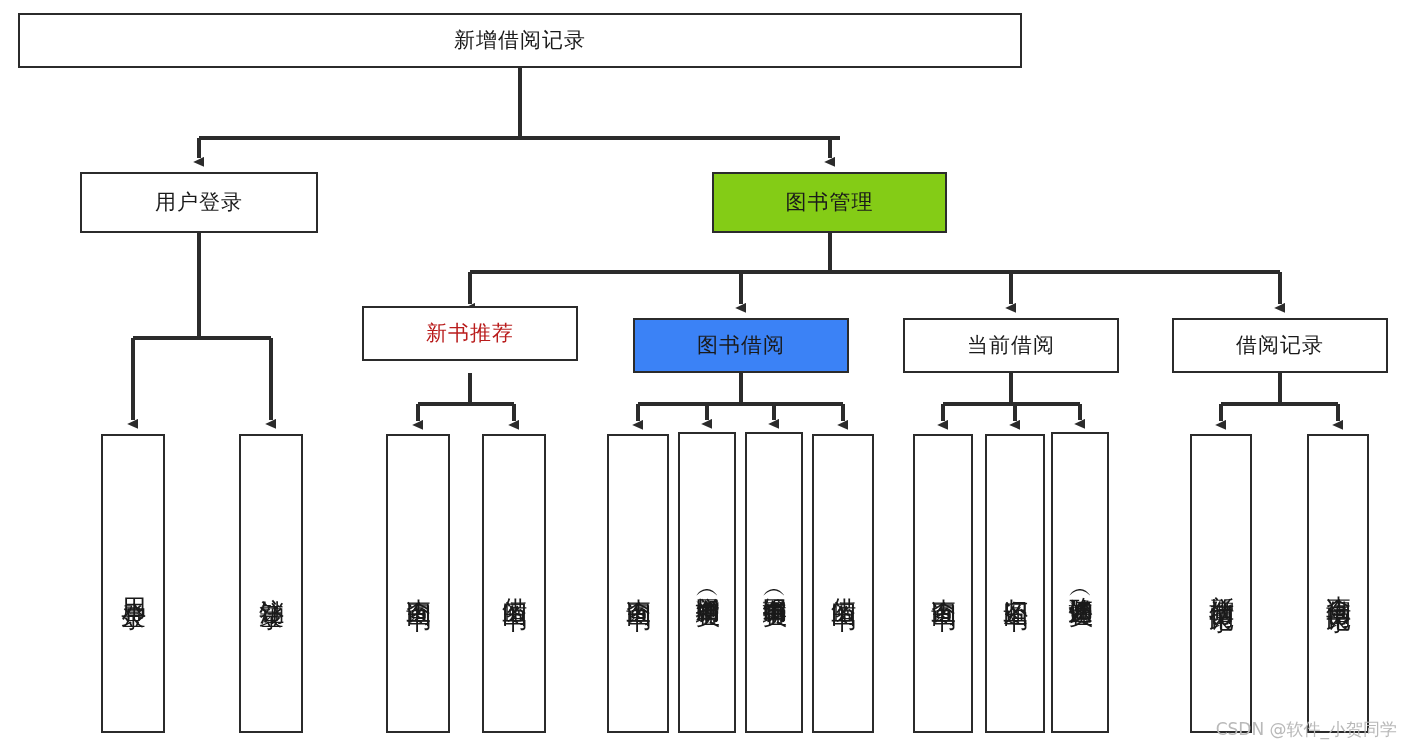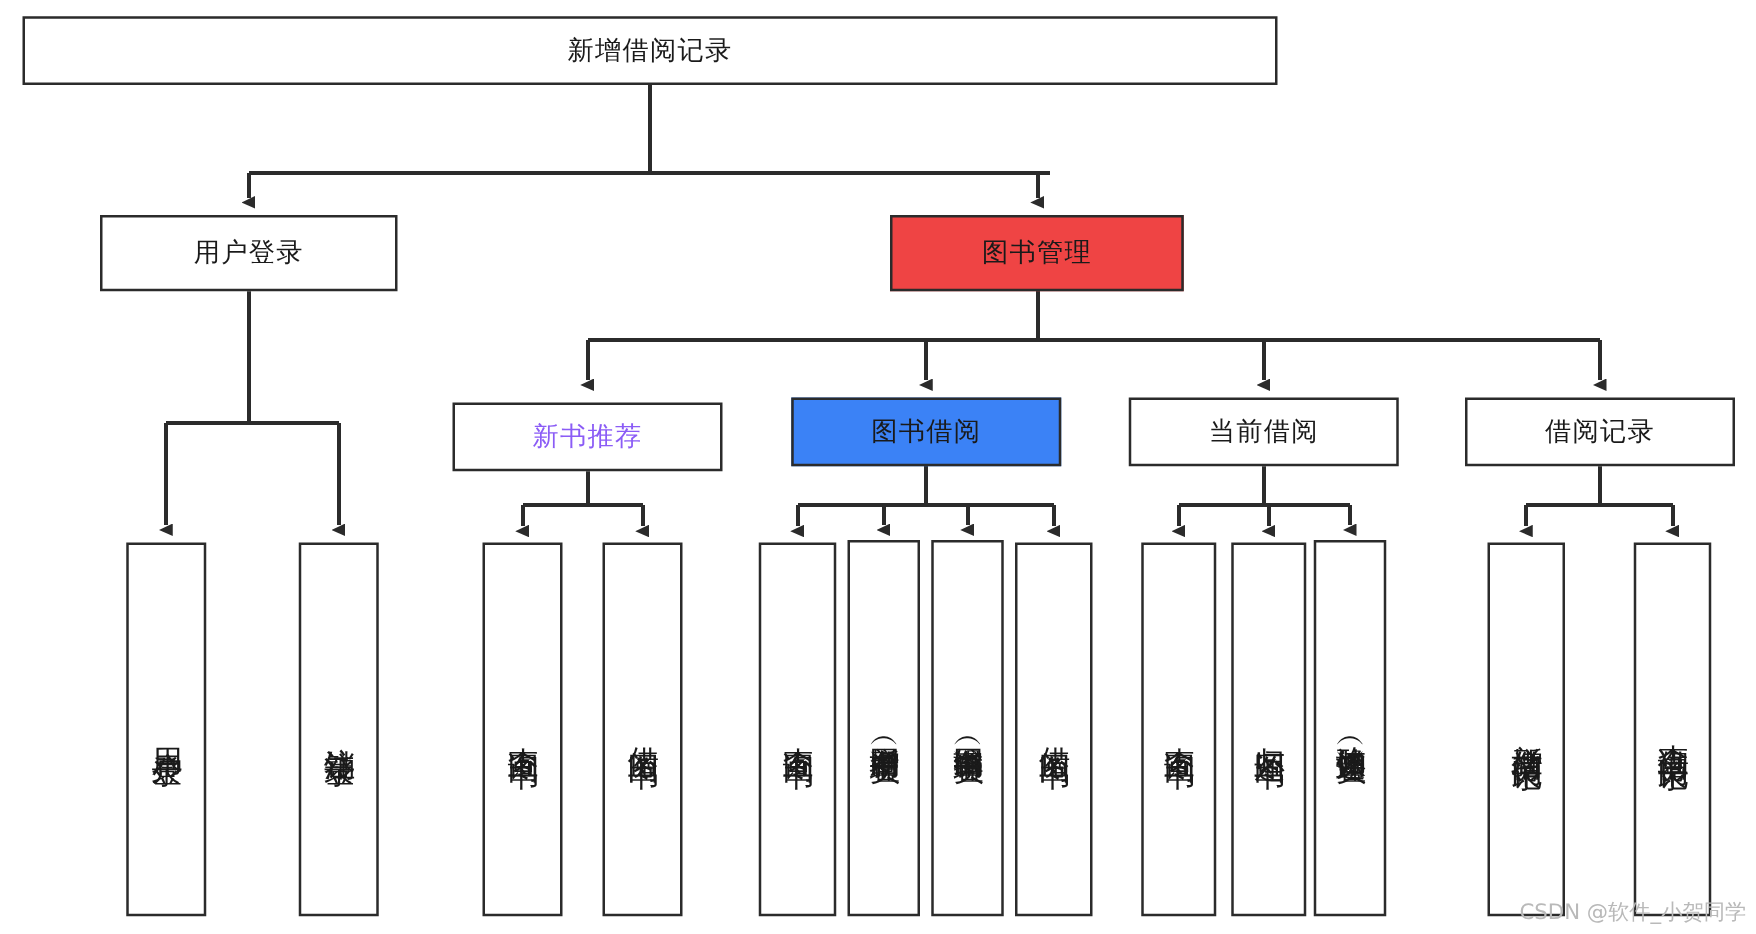--- a/index.html
+++ b/index.html
@@ -127,25 +127,25 @@
     </g>
   </svg>
 
   <div class="node h" style="left: 18px; top: 13px; width: 1004px; height: 55px; border-color: rgb(43, 43, 43); background: rgb(255, 255, 255); color: rgb(26, 26, 26);">
     <span class="lbl">新增借阅记录</span>
   </div>
 
   <div class="node h" style="left: 80px; top: 172px; width: 238px; height: 61px; border-color: rgb(43, 43, 43); background: rgb(255, 255, 255); color: rgb(26, 26, 26);">
     <span class="lbl">用户登录</span>
   </div>
-  <div class="node h" style="left: 712px; top: 172px; width: 235px; height: 61px; border-color: rgb(43, 43, 43); background: #ef4444; color: rgb(26, 26, 26);">
+  <div class="node h" style="left: 712px; top: 172px; width: 235px; height: 61px; border-color: rgb(43, 43, 43); background: #84cc16; color: rgb(26, 26, 26);">
     <span class="lbl">图书管理</span>
   </div>
 
-  <div class="node h" style="left: 362px; top: 322px; width: 216px; height: 55px; border-color: rgb(43, 43, 43); background: rgb(255, 255, 255); color: #8b5cf6;">
+  <div class="node h" style="left: 362px; top: 306px; width: 216px; height: 55px; border-color: rgb(43, 43, 43); background: rgb(255, 255, 255); color: #b91c1c;">
     <span class="lbl">新书推荐</span>
   </div>
   <div class="node h" style="left: 633px; top: 318px; width: 216px; height: 55px; border-color: rgb(43, 43, 43); background: #3b82f6; color: rgb(26, 26, 26);">
     <span class="lbl">图书借阅</span>
   </div>
   <div class="node h" style="left: 1172px; top: 318px; width: 216px; height: 55px; border-color: rgb(43, 43, 43); background: rgb(255, 255, 255); color: rgb(26, 26, 26);">
     <span class="lbl">借阅记录</span>
   </div>
   <div class="node h" style="left: 903px; top: 318px; width: 216px; height: 55px; border-color: rgb(43, 43, 43); background: rgb(255, 255, 255); color: rgb(26, 26, 26);">
     <span class="lbl">当前借阅</span>

